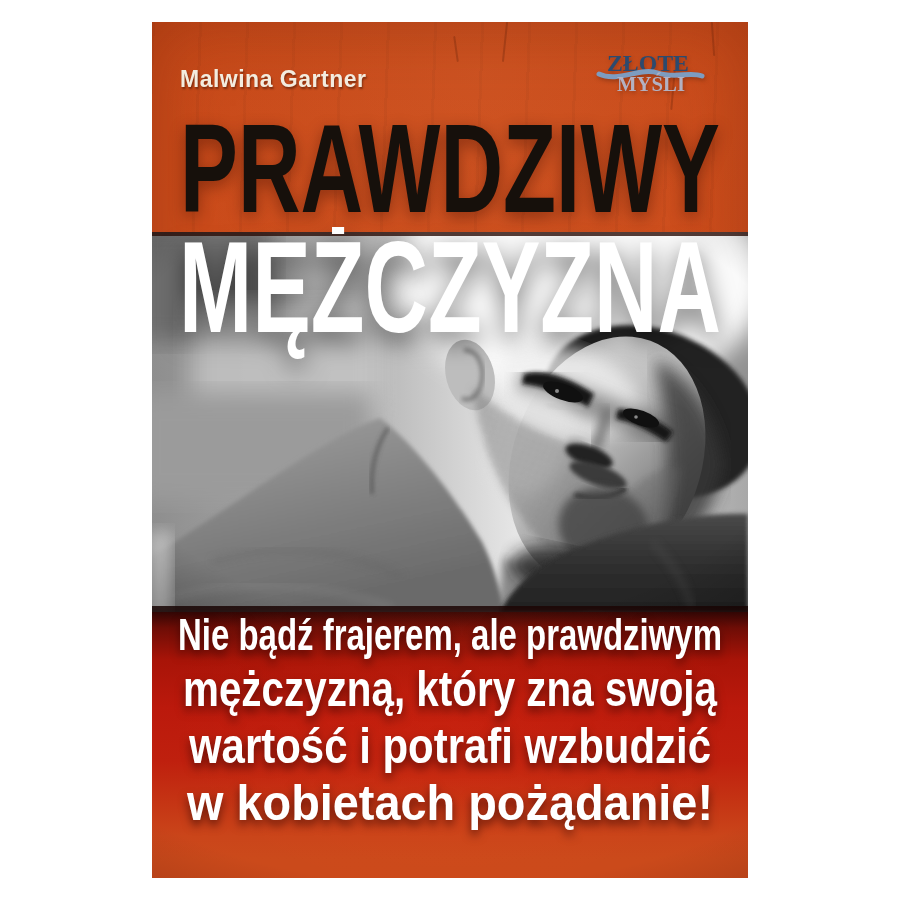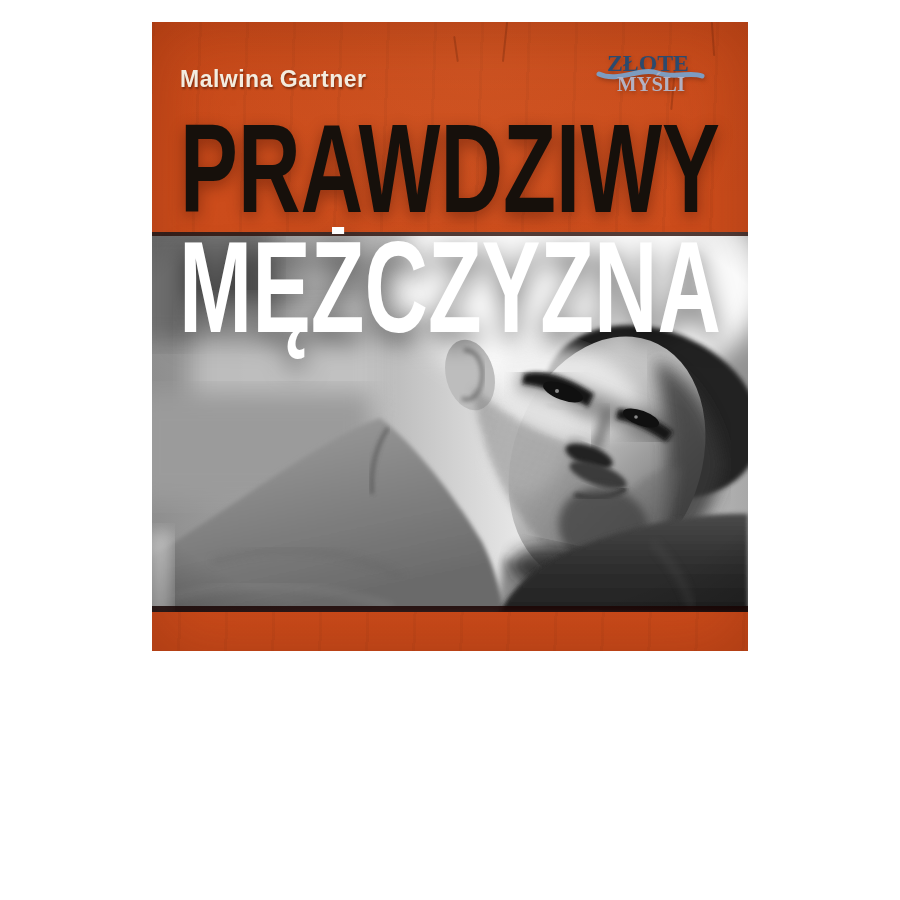--- a/index.html
+++ b/index.html
@@ -1,18 +1,18 @@
 <!DOCTYPE html>
 <html><head>
 <meta charset="utf-8">
 <style>
   html,body{margin:0;padding:0;background:#ffffff;width:900px;height:900px;overflow:hidden;}
   .page{position:relative;width:900px;height:900px;background:#ffffff;font-family:"Liberation Sans","DejaVu Sans",sans-serif;}
   .cover{
-    position:absolute;left:152px;top:22px;width:596px;height:629px;overflow:hidden;
+    position:absolute;left:152px;top:22px;width:596px;height:856px;overflow:hidden;
     background:
       radial-gradient(90% 55% at 55% 6%, rgba(255,170,110,0.10), rgba(0,0,0,0) 60%),
       repeating-linear-gradient(92deg, rgba(60,20,5,0.05) 0 3px, rgba(0,0,0,0) 3px 47px),
       linear-gradient(180deg,#c64818 0%,#cd4d1c 28%,#ca4a1a 100%);
     box-shadow: inset 0 0 70px rgba(110,35,8,0.35);
   }
   .crack{position:absolute;width:2px;background:rgba(88,28,8,0.28);border-radius:2px;}
   .author{
     position:absolute;left:28px;top:44px;
     font-size:23px;font-weight:bold;letter-spacing:0.5px;color:#f3ecdf;
@@ -170,15 +170,23 @@
         <rect x="0" y="0" width="596" height="4" fill="#2a0c06" opacity="0.8"></rect>
         <rect x="0" y="374" width="596" height="6" fill="#1c0504" opacity="0.85"></rect>
         <rect width="596" height="380" fill="url(#pVig)"></rect>
       </svg>
     </div>
 
     <svg class="title2" viewBox="0 0 596 160">
       <text x="298" y="105" text-anchor="middle" textLength="542" lengthAdjust="spacingAndGlyphs">MĘŻCZYZNA</text>
     </svg>
 
+    <div class="red-band">
+      <svg class="taglines" viewBox="0 0 596 266">
+        <text class="tg-small" x="298" y="38" text-anchor="middle" textLength="544" lengthAdjust="spacingAndGlyphs">Nie bądź frajerem, ale prawdziwym</text>
+        <text class="tg-big" x="298" y="94" text-anchor="middle" textLength="534" lengthAdjust="spacingAndGlyphs">mężczyzną, który zna swoją</text>
+        <text class="tg-big" x="298" y="151" text-anchor="middle" textLength="522" lengthAdjust="spacingAndGlyphs">wartość i potrafi wzbudzić</text>
+        <text class="tg-big" x="298" y="208" text-anchor="middle" textLength="526" lengthAdjust="spacingAndGlyphs">w kobietach pożądanie!</text>
+      </svg>
+    </div>
 
   </div>
 </div>
 
 </body></html>

